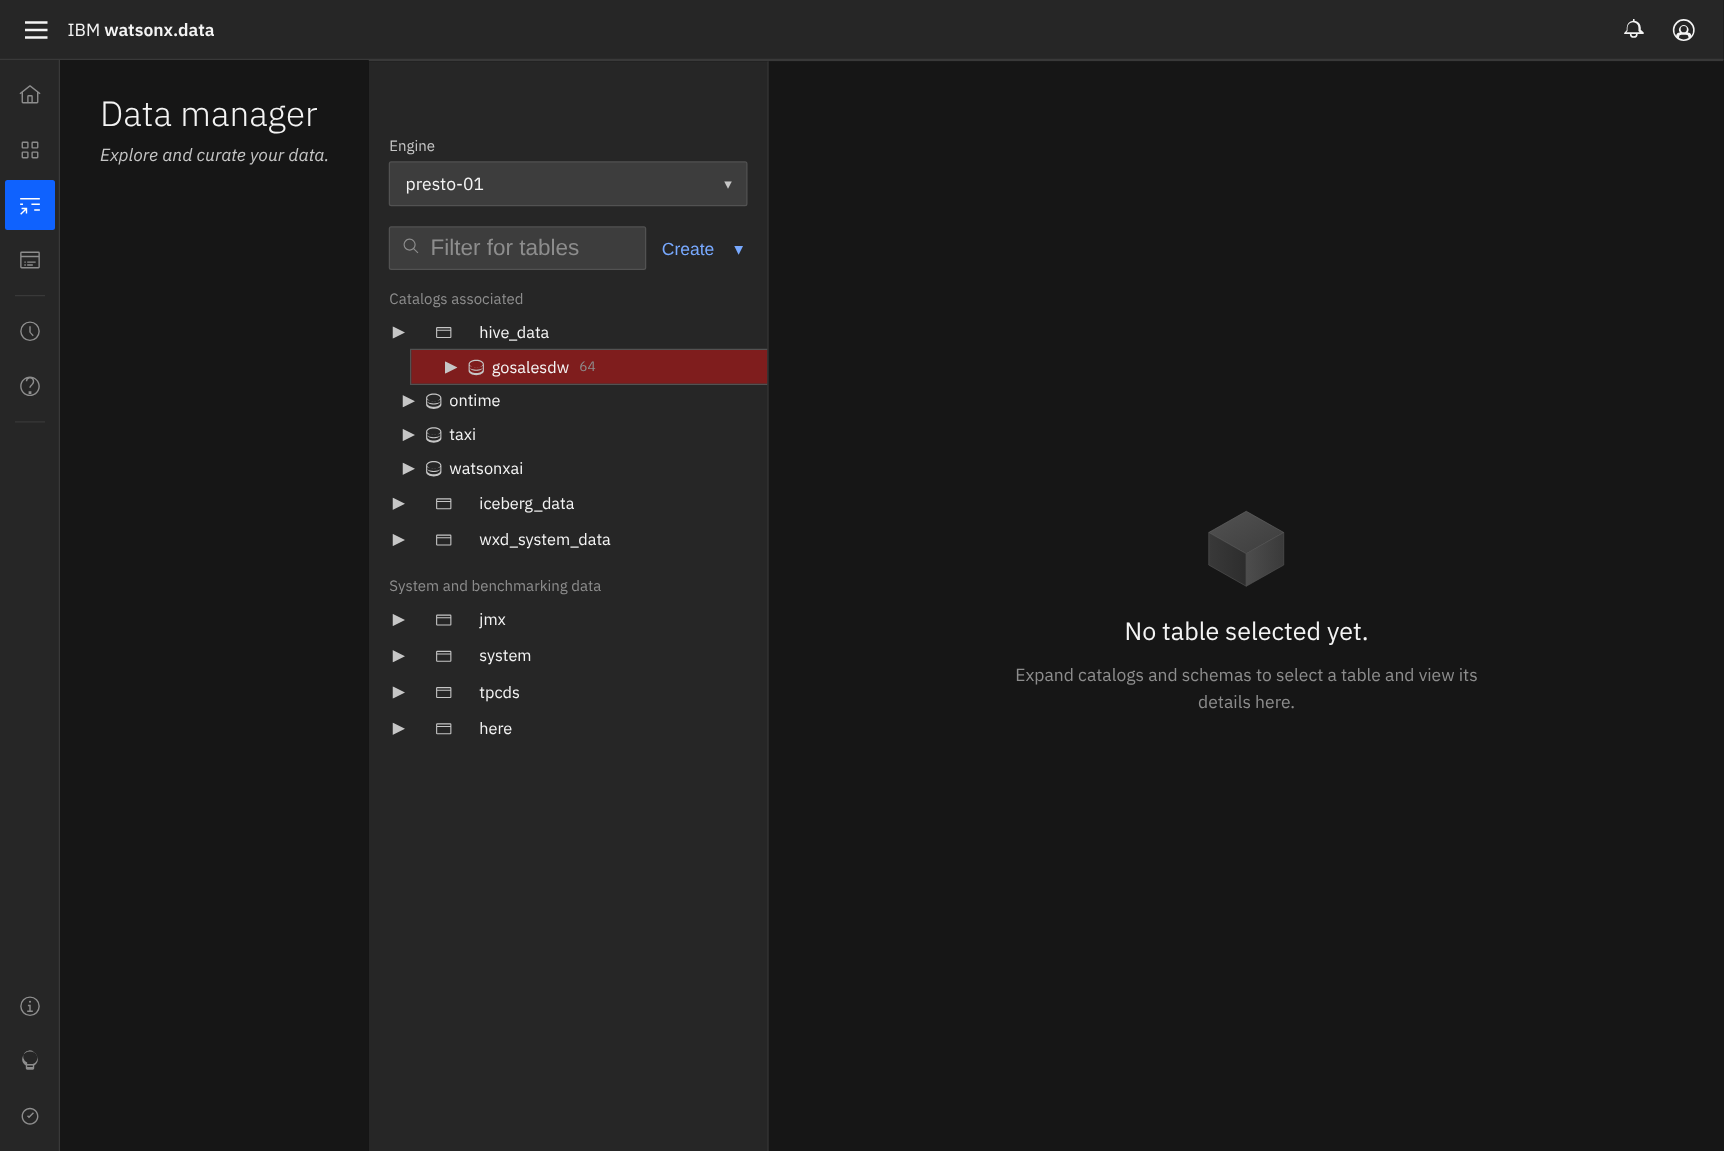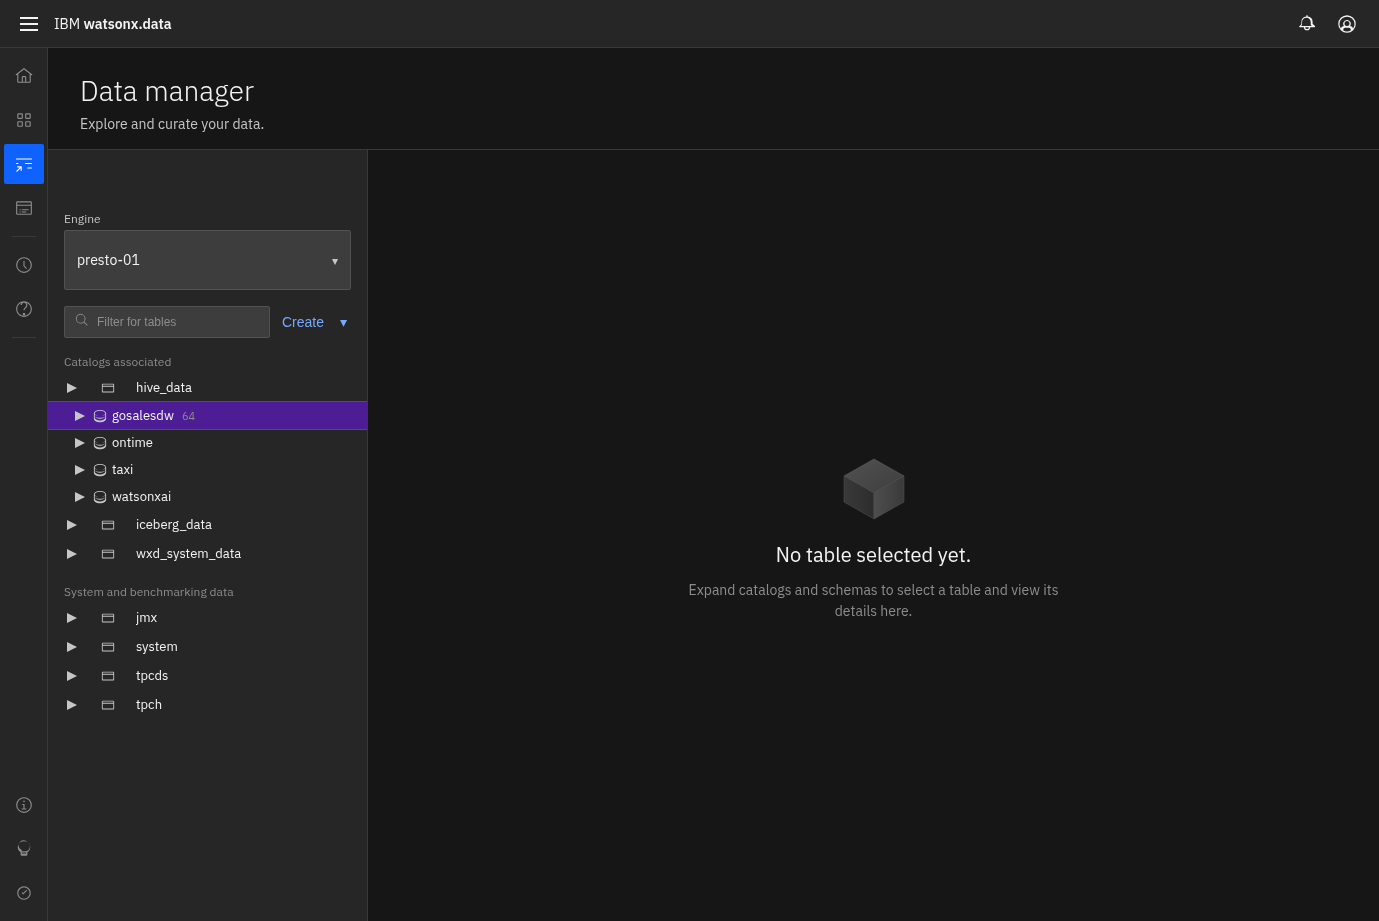--- a/index.html
+++ b/index.html
@@ -114,39 +114,40 @@
       display: flex;
       flex-direction: column;
       align-items: center;
       gap: 4px;
     }
 
     
     .content-area {
       flex: 1;
       display: flex;
-      flex-direction: column;
+      flex-direction: row;
       overflow: hidden;
     }
 
     
     .page-header {
       padding: 24px 32px 16px 32px;
       background: #161616;
       flex-shrink: 0;
     }
     .page-title {
       font-size: 28px;
       font-weight: 300;
       color: #f4f4f4;
       margin-bottom: 6px;
     }
     .page-subtitle {
       font-size: 14px;
       color: #c6c6c6;
+      font-style: italic;
     }
 
     
     .page-body {
       flex: 1;
       display: flex;
       overflow: hidden;
       border-top: 1px solid #393939;
     }
 
@@ -170,21 +171,21 @@
     .engine-label {
       font-size: 12px;
       color: #c6c6c6;
       margin-bottom: 4px;
     }
     .engine-select {
       width: 100%;
       background: #3d3d3d;
       border: 1px solid #525252;
       color: #f4f4f4;
-      padding: 20px 12px;
+      padding: 8px 12px;
       display: flex;
       align-items: center;
       justify-content: space-between;
       cursor: pointer;
       font-size: 14px;
       border-radius: 2px;
     }
     .chevron-down {
       font-size: 12px;
       color: #c6c6c6;
@@ -206,21 +207,21 @@
       background: #3d3d3d;
       border: 1px solid #525252;
       padding: 6px 10px;
       border-radius: 2px;
     }
     .search-box input {
       background: transparent;
       border: none;
       outline: none;
       color: #f97316;
-      font-size: 12px;
+      font-size: 18px;
       width: 100%;
     }
     .search-box input::placeholder { color: #8d8d8d; }
     .search-icon { color: #8d8d8d; font-size: 14px; }
     .create-btn {
       display: flex;
       align-items: center;
       gap: 16px;
       color: #78a9ff;
       cursor: pointer;
@@ -259,22 +260,23 @@
     .tree-item-schema {
       display: flex;
       align-items: center;
       padding: 5px 8px 5px 24px;
       cursor: pointer;
       gap: 4px;
       font-size: 13px;
       color: #f4f4f4;
     }
     .tree-item-schema.selected {
-      background: #4c1d95;
+      background: #7f1d1d;
       outline: 1px solid #525252;
+      margin-left: 34px;
     }
 
     .tree-toggle {
       width: 16px;
       height: 16px;
       display: flex;
       align-items: center;
       justify-content: center;
       font-size: 10px;
       color: #c6c6c6;
@@ -612,21 +614,21 @@
             <div class="tree-toggle">
               <svg width="10" height="10" viewBox="0 0 10 10" fill="#c6c6c6">
                   <polygon points="0,0 10,5 0,10"></polygon>
                 </svg>
             </div>
             <div class="catalog-icon">
               <svg width="14" height="14" viewBox="0 0 32 32" fill="#c6c6c6">
                 <path d="M28 6H4a2 2 0 00-2 2v16a2 2 0 002 2h24a2 2 0 002-2V8a2 2 0 00-2-2zm0 2v3H4V8zm0 16H4V13h24z"></path>
               </svg>
             </div>
-            <span>tpch</span>
+            <span>here</span>
           </div>
 
         </div>
       </div>
 
       <div class="right-panel">
         <div class="empty-state">
 
           <svg class="cube-icon" viewBox="0 0 80 80" xmlns="http://www.w3.org/2000/svg">
             <defs>

